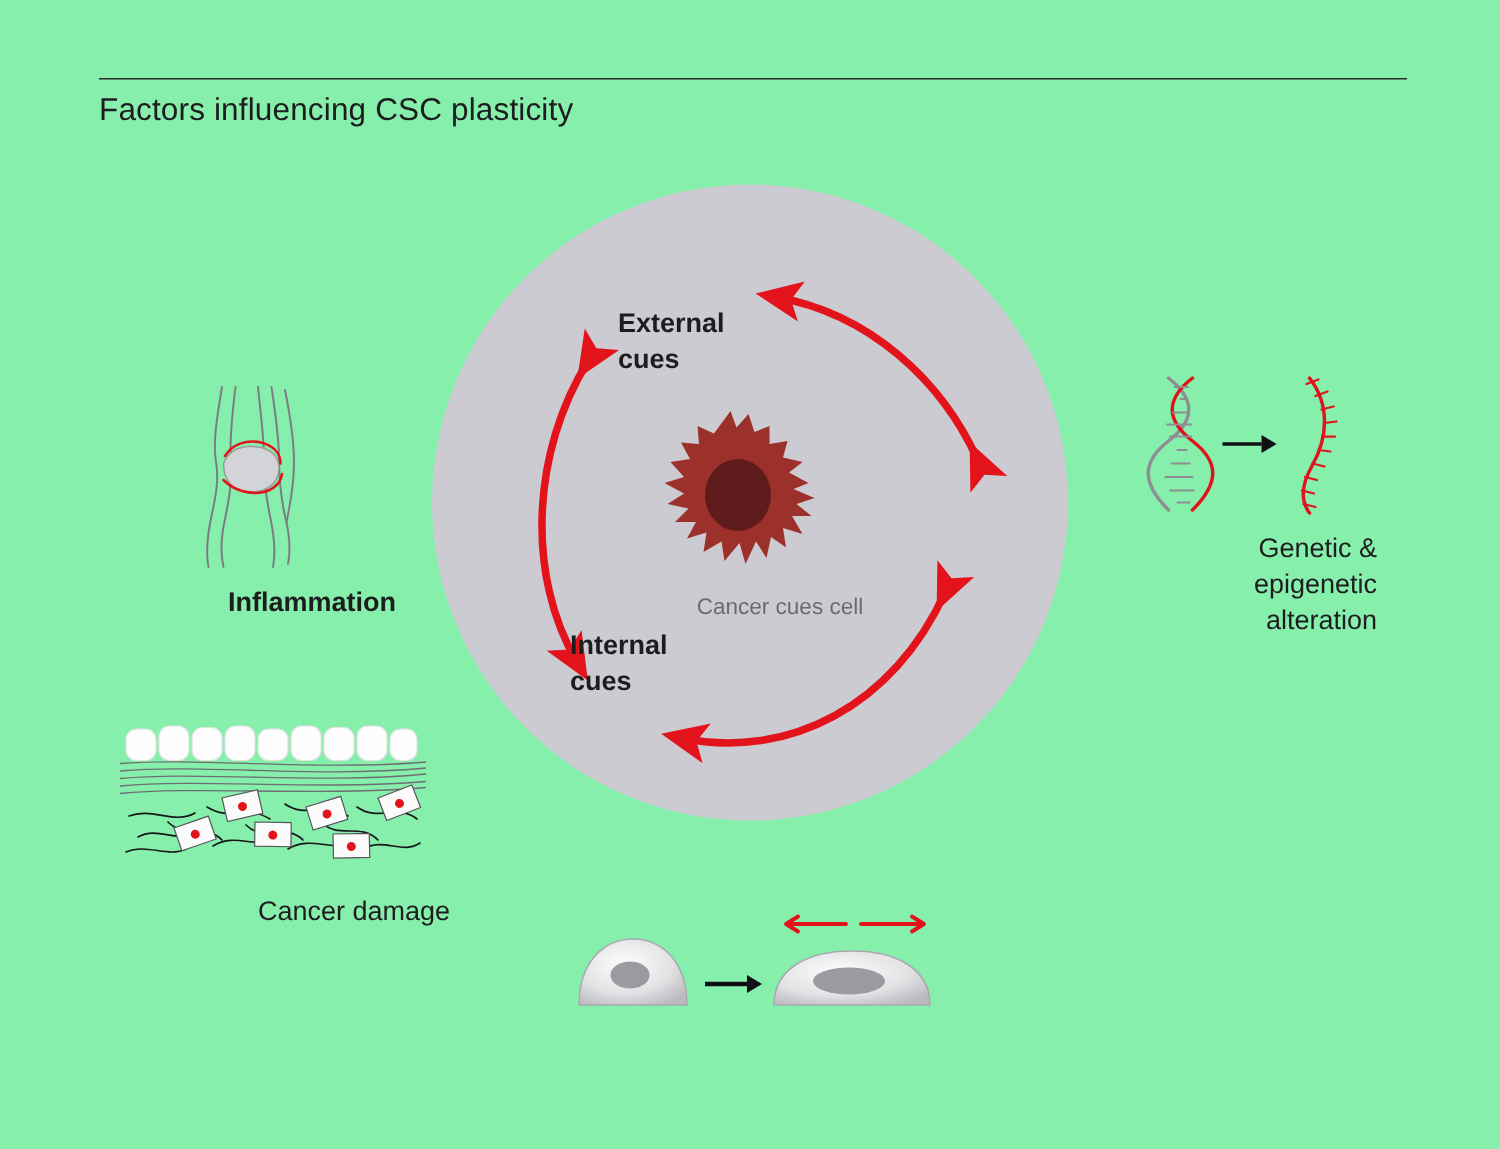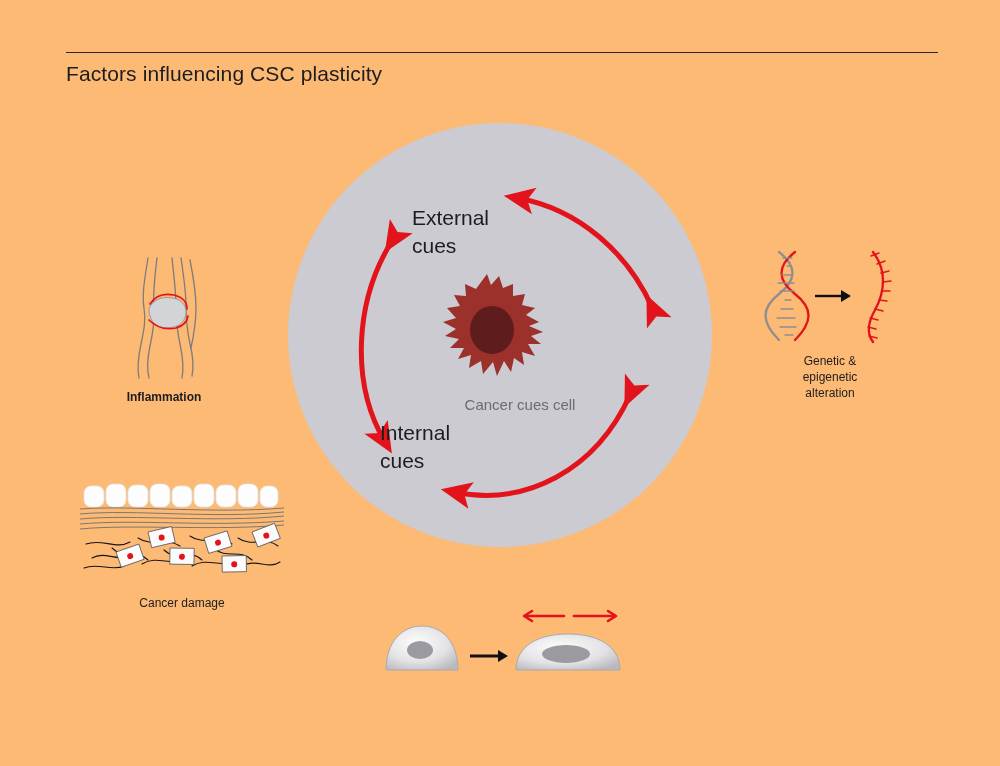--- a/index.html
+++ b/index.html
@@ -9,21 +9,21 @@
     background: #ebecee;
   }
   body {
     font-family: "Liberation Sans", sans-serif;
     -webkit-font-smoothing: antialiased;
   }
   #figure {
     position: relative;
     width: 1000px;
     height: 766px;
-    background: #fdba74;
+    background: #86efac;
     overflow: hidden;
   }
 
   
   .title-rule {
     position: absolute;
     left: 66px;
     top: 52px;
     width: 872px;
     height: 1px;
@@ -53,22 +53,22 @@
   .cycle-svg {
     position: absolute;
     left: 280px;
     top: 115px;
     width: 440px;
     height: 440px;
   }
 
   .ring-label {
     position: absolute;
-    font-size: 21px;
-    font-weight: normal;
+    font-size: 18px;
+    font-weight: bold;
     color: #1d1d1f;
     line-height: 1.32;
     white-space: pre-line;
   }
   .lbl-external { left: 412px; top: 204px; }
   .lbl-internal { left: 380px; top: 419px; }
   .lbl-therapeutic { left: 590px; top: 337px; }
 
   .csc-caption {
     position: absolute;
@@ -85,23 +85,23 @@
     position: absolute;
     left: 425px;
     top: 268px;
     width: 140px;
     height: 132px;
   }
 
   
   .node { position: absolute; }
   .node-caption {
-    font-size: 12px;
+    font-size: 18px;
     color: #1d1d1f;
-    text-align: center;
+    text-align: right;
     line-height: 1.33;
     white-space: pre-line;
   }
   .node-art { display: block; margin: 0 auto; }
 
   .node-inflammation { left: 64px;  top: 252px; width: 200px; }
   .node-tissue       { left: 64px;  top: 478px; width: 236px; }
   .node-senescence   { left: 368px; top: 608px; width: 262px; }
   .node-genetic      { left: 742px; top: 248px; width: 176px; }
   .node-drug         { left: 716px; top: 466px; width: 240px; }

